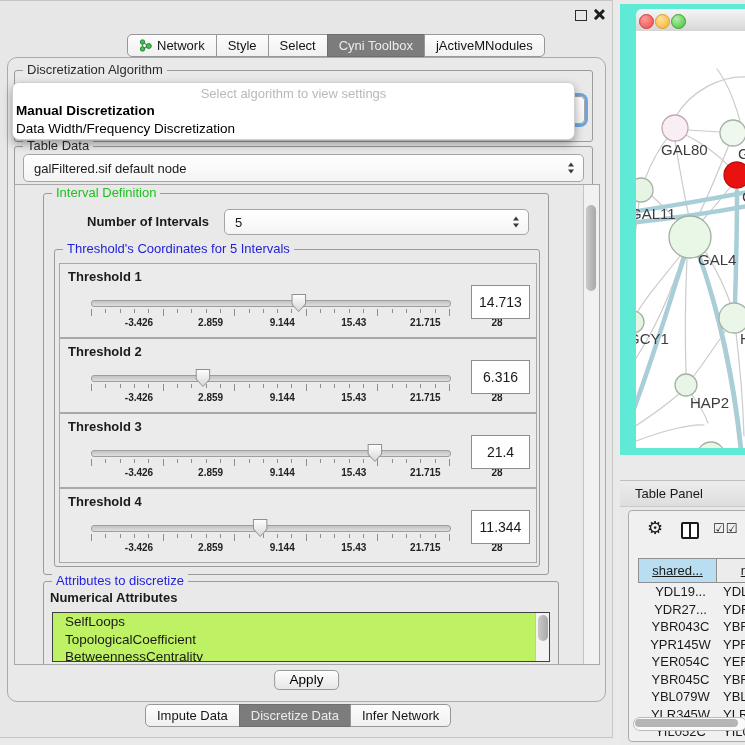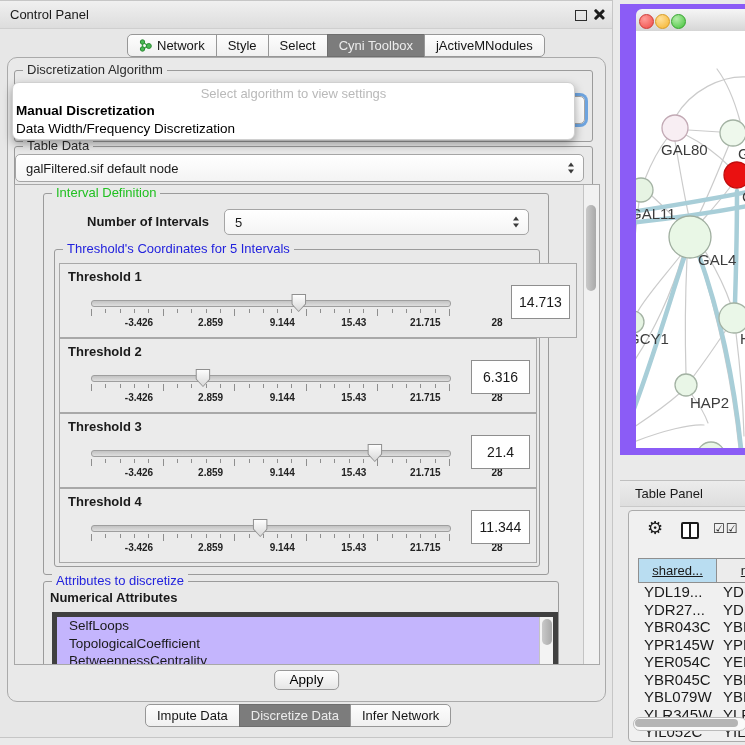--- a/index.html
+++ b/index.html
@@ -64,65 +64,62 @@
   .thumb-pt i{position:absolute;left:1px;top:1px;right:1px;bottom:1px;display:block;
             clip-path:polygon(0 0,100% 0,100% 55%,50% 100%,0 55%);background:linear-gradient(#fdfdfd,#d8d8d8);}
   .ticks{position:absolute;left:31px;top:45px;width:358px;height:9px;}
   .ticks span{position:absolute;top:0;width:1px;background:#8e8e8e;}
   .ticklabels{position:absolute;left:31px;top:53px;width:358px;height:12px;font-size:10px;font-weight:bold;color:#222;}
   .ticklabels span{position:absolute;transform:translateX(-50%);white-space:nowrap;margin-left:48px;}
   .valbox{position:absolute;right:6px;top:21px;width:57px;height:32px;background:#fff;border:1px solid #8e8e8e;
           font-size:14px;line-height:32px;text-align:center;}
 
   
-  #attr-list{position:absolute;left:8px;top:30px;width:496px;height:48px;background:#c4b5fd;border:5px solid #404040;overflow:hidden;}
+  #attr-list{position:absolute;left:8px;top:30px;width:496px;height:48px;background:#bef264;border:1px solid #404040;overflow:hidden;}
   #attr-list .item{font-size:13.5px;line-height:17.5px;padding-left:12px;white-space:nowrap;}
 
   .pushbtn{position:absolute;background:linear-gradient(#fefefe,#e6e6e6);border:1px solid #999;border-radius:5px;
            font-size:13.5px;padding:1px 15px 2px;}
 
   
-  #net-window{left:620px;top:4px;width:125px;height:451px;background:#8b5cf6;}
+  #net-window{left:620px;top:4px;width:125px;height:451px;background:#5eead4;}
   #net-titlebar{left:16px;top:5px;right:0;height:22px;background:linear-gradient(#f6f6f6,#d6d6d6);
                 border-top-left-radius:6px;border-bottom:1px solid #bdbdbd;}
   .light{position:absolute;top:4.5px;width:13px;height:13px;border-radius:50%;}
   #net-canvas{left:16px;top:27px;width:109px;height:417px;background:#ffffff;overflow:hidden;}
 
   
   #table-panel{left:620px;top:480px;width:125px;height:287px;background:#e9e9e9;}
   #tp-header{left:0;top:0;right:0;height:25px;background:linear-gradient(#ececec,#dedede);
              border-top:1px solid #bfbfbf;border-bottom:1px solid #c9c9c9;font-size:13px;line-height:25px;padding-left:15px;}
   #tp-card{left:8px;top:30px;width:134px;height:230px;background:#f0f0f0;border:1px solid #ababab;border-radius:4px;overflow:hidden;}
   #gear-icon{left:18px;top:6px;font-size:18px;color:#1b1b1b;font-family:"DejaVu Sans",sans-serif;}
   #col-icon{left:52px;top:11px;width:14px;height:13px;border:2px solid #1b1b1b;border-radius:2px;background:#fff;}
   #col-icon i{position:absolute;left:50%;top:0;bottom:0;width:2px;margin-left:-1px;background:#1b1b1b;display:block;}
   #check-icons{left:84px;top:10px;font-size:13px;color:#1b1b1b;letter-spacing:1px;font-family:"DejaVu Sans",sans-serif;}
   #tp-table{left:9px;top:47px;width:200px;}
   .th-row,.td-row{display:flex;}
   .th{height:23px;border:1px solid #8f8f8f;font-size:13px;text-align:center;line-height:23px;margin-left:-1px;text-decoration:underline;}
   .th.c1{width:77px;background:#b9ddf1;margin-left:0;}
   .th.c2{width:62px;background:#ececec;}
-  .td{font-size:15px;line-height:17.5px;white-space:nowrap;}
+  .td{font-size:13px;line-height:17.5px;white-space:nowrap;text-align:center;}
   .td.c1{width:73px;padding-left:6px;}
   .td.c2{padding-left:6px;}
   #tp-hscroll{left:4px;top:206px;width:112px;height:12px;background:#fafafa;border:1px solid #bbb;border-radius:7px;}
   #tp-hscroll .thumb{position:absolute;left:1px;top:1px;height:8px;width:92%;background:#b5b5b5;border-radius:5px;}
 
   svg text{font-family:"Liberation Sans",sans-serif;}
 </style>
 </head>
 <body>
 
 <div id="stage">
 
   <div id="control-panel" class="abs">
 
-    <div id="cp-titlebar" class="abs">
-      <span>Control Panel</span>
-    </div>
     <div id="float-icon" class="abs"></div>
     <div id="close-icon" class="abs">
         <span></span>
         <span></span>
       </div>
 
     <div id="top-tabs" class="abs tabbar">
         <div class="seg">
           <svg width="13" height="13" style="margin-right: 5px;">
             <line x1="3.5" y1="3" x2="9.5" y2="7" stroke="#3fae49" stroke-width="1.4"></line>
@@ -155,21 +152,21 @@
         <div class="combo focus-ring" style="left:7px;top:25px;right:7px;height:26px;">
           <span class="spin">
               <i class="up"></i>
               <i class="dn"></i>
             </span>
         </div>
       </div>
 
       <div class="group" style="left:6px;top:88px;width:577px;height:41px;">
         <span class="group-title t-dark">Table Data</span>
-        <div class="combo" style="left:0;top:7px;right:8px;height:26px;">
+        <div class="combo" style="left:8px;top:7px;right:8px;height:26px;">
           <span>galFiltered.sif default node</span>
           <span class="spin">
               <i class="up"></i>
               <i class="dn"></i>
             </span>
         </div>
       </div>
 
       <div id="scrollpane" class="abs">
 
@@ -180,21 +177,21 @@
             <span>5</span>
             <span class="spin">
                 <i class="up"></i>
                 <i class="dn"></i>
               </span>
           </div>
 
           <div class="group" style="left:10px;top:55px;width:484px;height:316px;">
             <span class="group-title t-blue">Threshold's Coordinates for 5 Intervals</span>
             <div id="threshold-blocks">
-                <div class="tblock" style="top: 13px; padding-left: 40px;">
+                <div class="tblock" style="top: 13px;">
                   <div class="tlabel">Threshold 1</div>
                   <div class="track">
                     <div class="thumb-pt" style="left: 57.7197%;">
                       <i></i>
                     </div>
                   </div>
                   <div class="ticks">
                     <span style="left: 0%; height: 7px;"></span>
                     <span style="left: 4%; height: 4px;"></span>
                     <span style="left: 8%; height: 4px;"></span>

